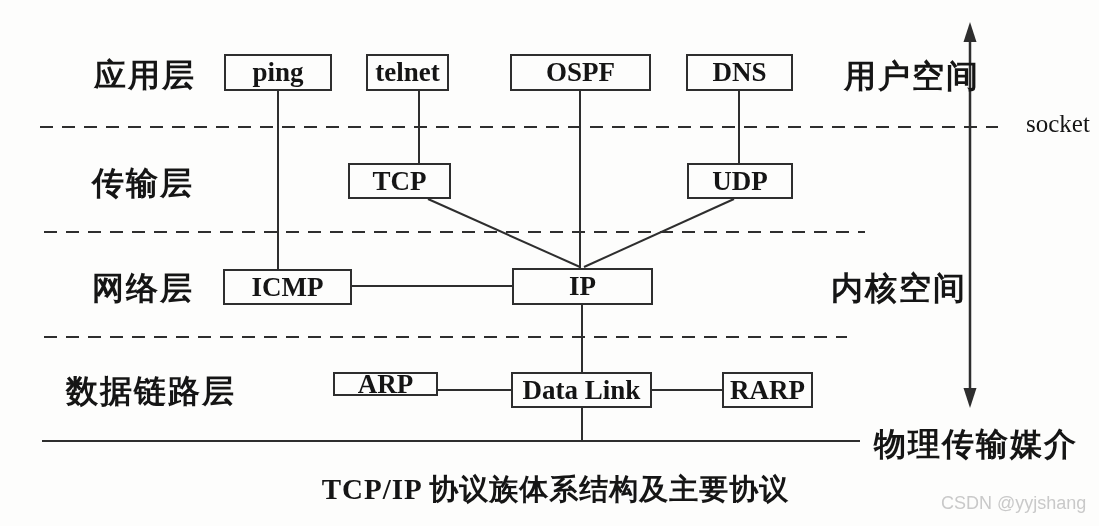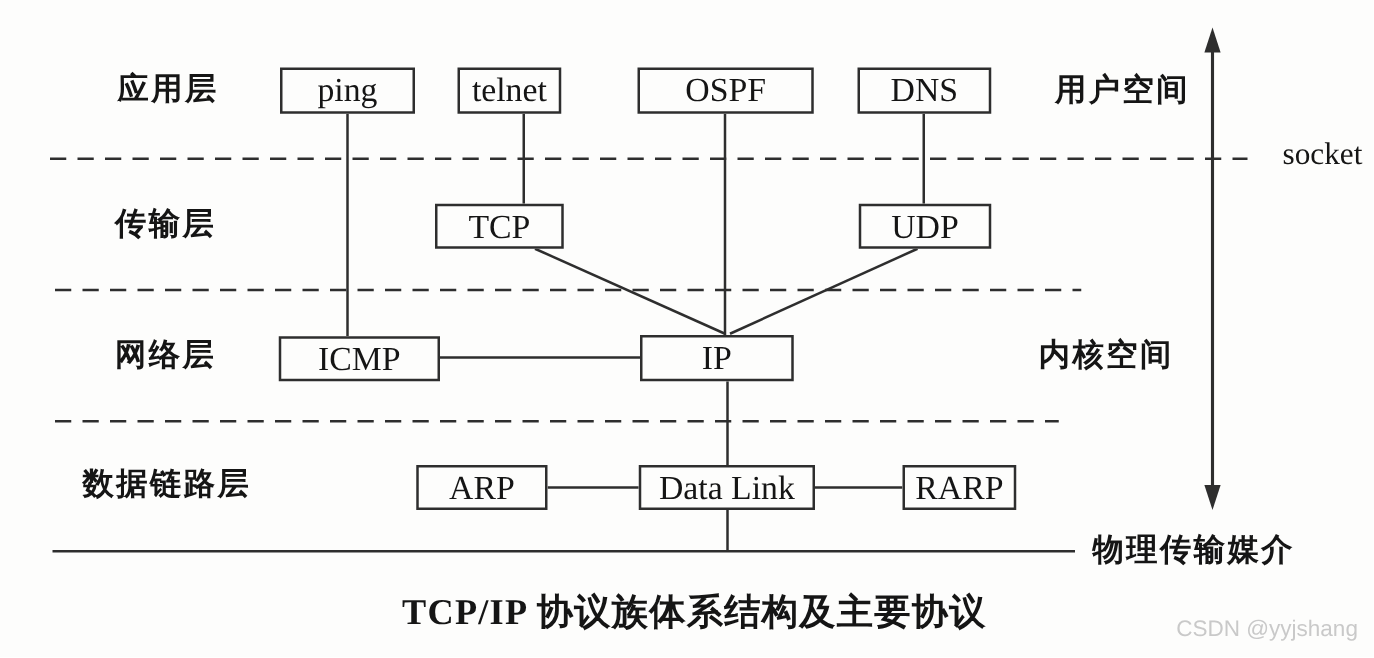--- a/index.html
+++ b/index.html
@@ -24,25 +24,26 @@
   .node {
     position: absolute;
     box-sizing: border-box;
     border: 2px solid #2e2e2e;
     background: #fdfdfc;
     display: flex;
     align-items: center;
     justify-content: center;
     font-size: 27px;
     line-height: 1;
+    font-weight: bold;
   }
   .zh-label {
     position: absolute;
     font-weight: 700;
-    font-size: 25px;
+    font-size: 32px;
     line-height: 1.1;
     letter-spacing: 2px;
     white-space: nowrap;
   }
   .socket-label {
     position: absolute;
     font-size: 25px;
     line-height: 1.1;
     white-space: nowrap;
   }
@@ -111,22 +112,22 @@
 
   <div class="node" style="left:224px; top:54px;  width:108px; height:37px;">ping</div>
   <div class="node" style="left:366px; top:54px;  width:83px; height:37px;">telnet</div>
   <div class="node" style="left:686px; top:54px;  width:107px; height:37px;">DNS</div>
   <div class="node" style="left:510px; top:54px;  width:141px; height:37px;">OSPF</div>
 
   <div class="node" style="left:348px; top:163px; width:103px; height:36px;">TCP</div>
   <div class="node" style="left:687px; top:163px; width:106px; height:36px;">UDP</div>
 
   <div class="node" style="left:223px; top:269px; width:129px; height:36px;">ICMP</div>
-  <div class="node" style="left:512px; top:268px; width:123px; height:37px;">IP</div>
+  <div class="node" style="left:512px; top:268px; width:141px; height:37px;">IP</div>
 
-  <div class="node" style="left:333px; top:372px; width:105px; height:36px;">ARP</div>
+  <div class="node" style="left:333px; top:372px; width:105px; height:24px;">ARP</div>
   <div class="node" style="left:511px; top:372px; width:141px; height:36px;">Data Link</div>
   <div class="node" style="left:722px; top:372px; width:91px; height:36px;">RARP</div>
 
   <div class="caption">TCP/IP 协议族体系结构及主要协议</div>
   <div class="watermark">CSDN @yyjshang</div>
 
 </div>
 
 </body></html>

